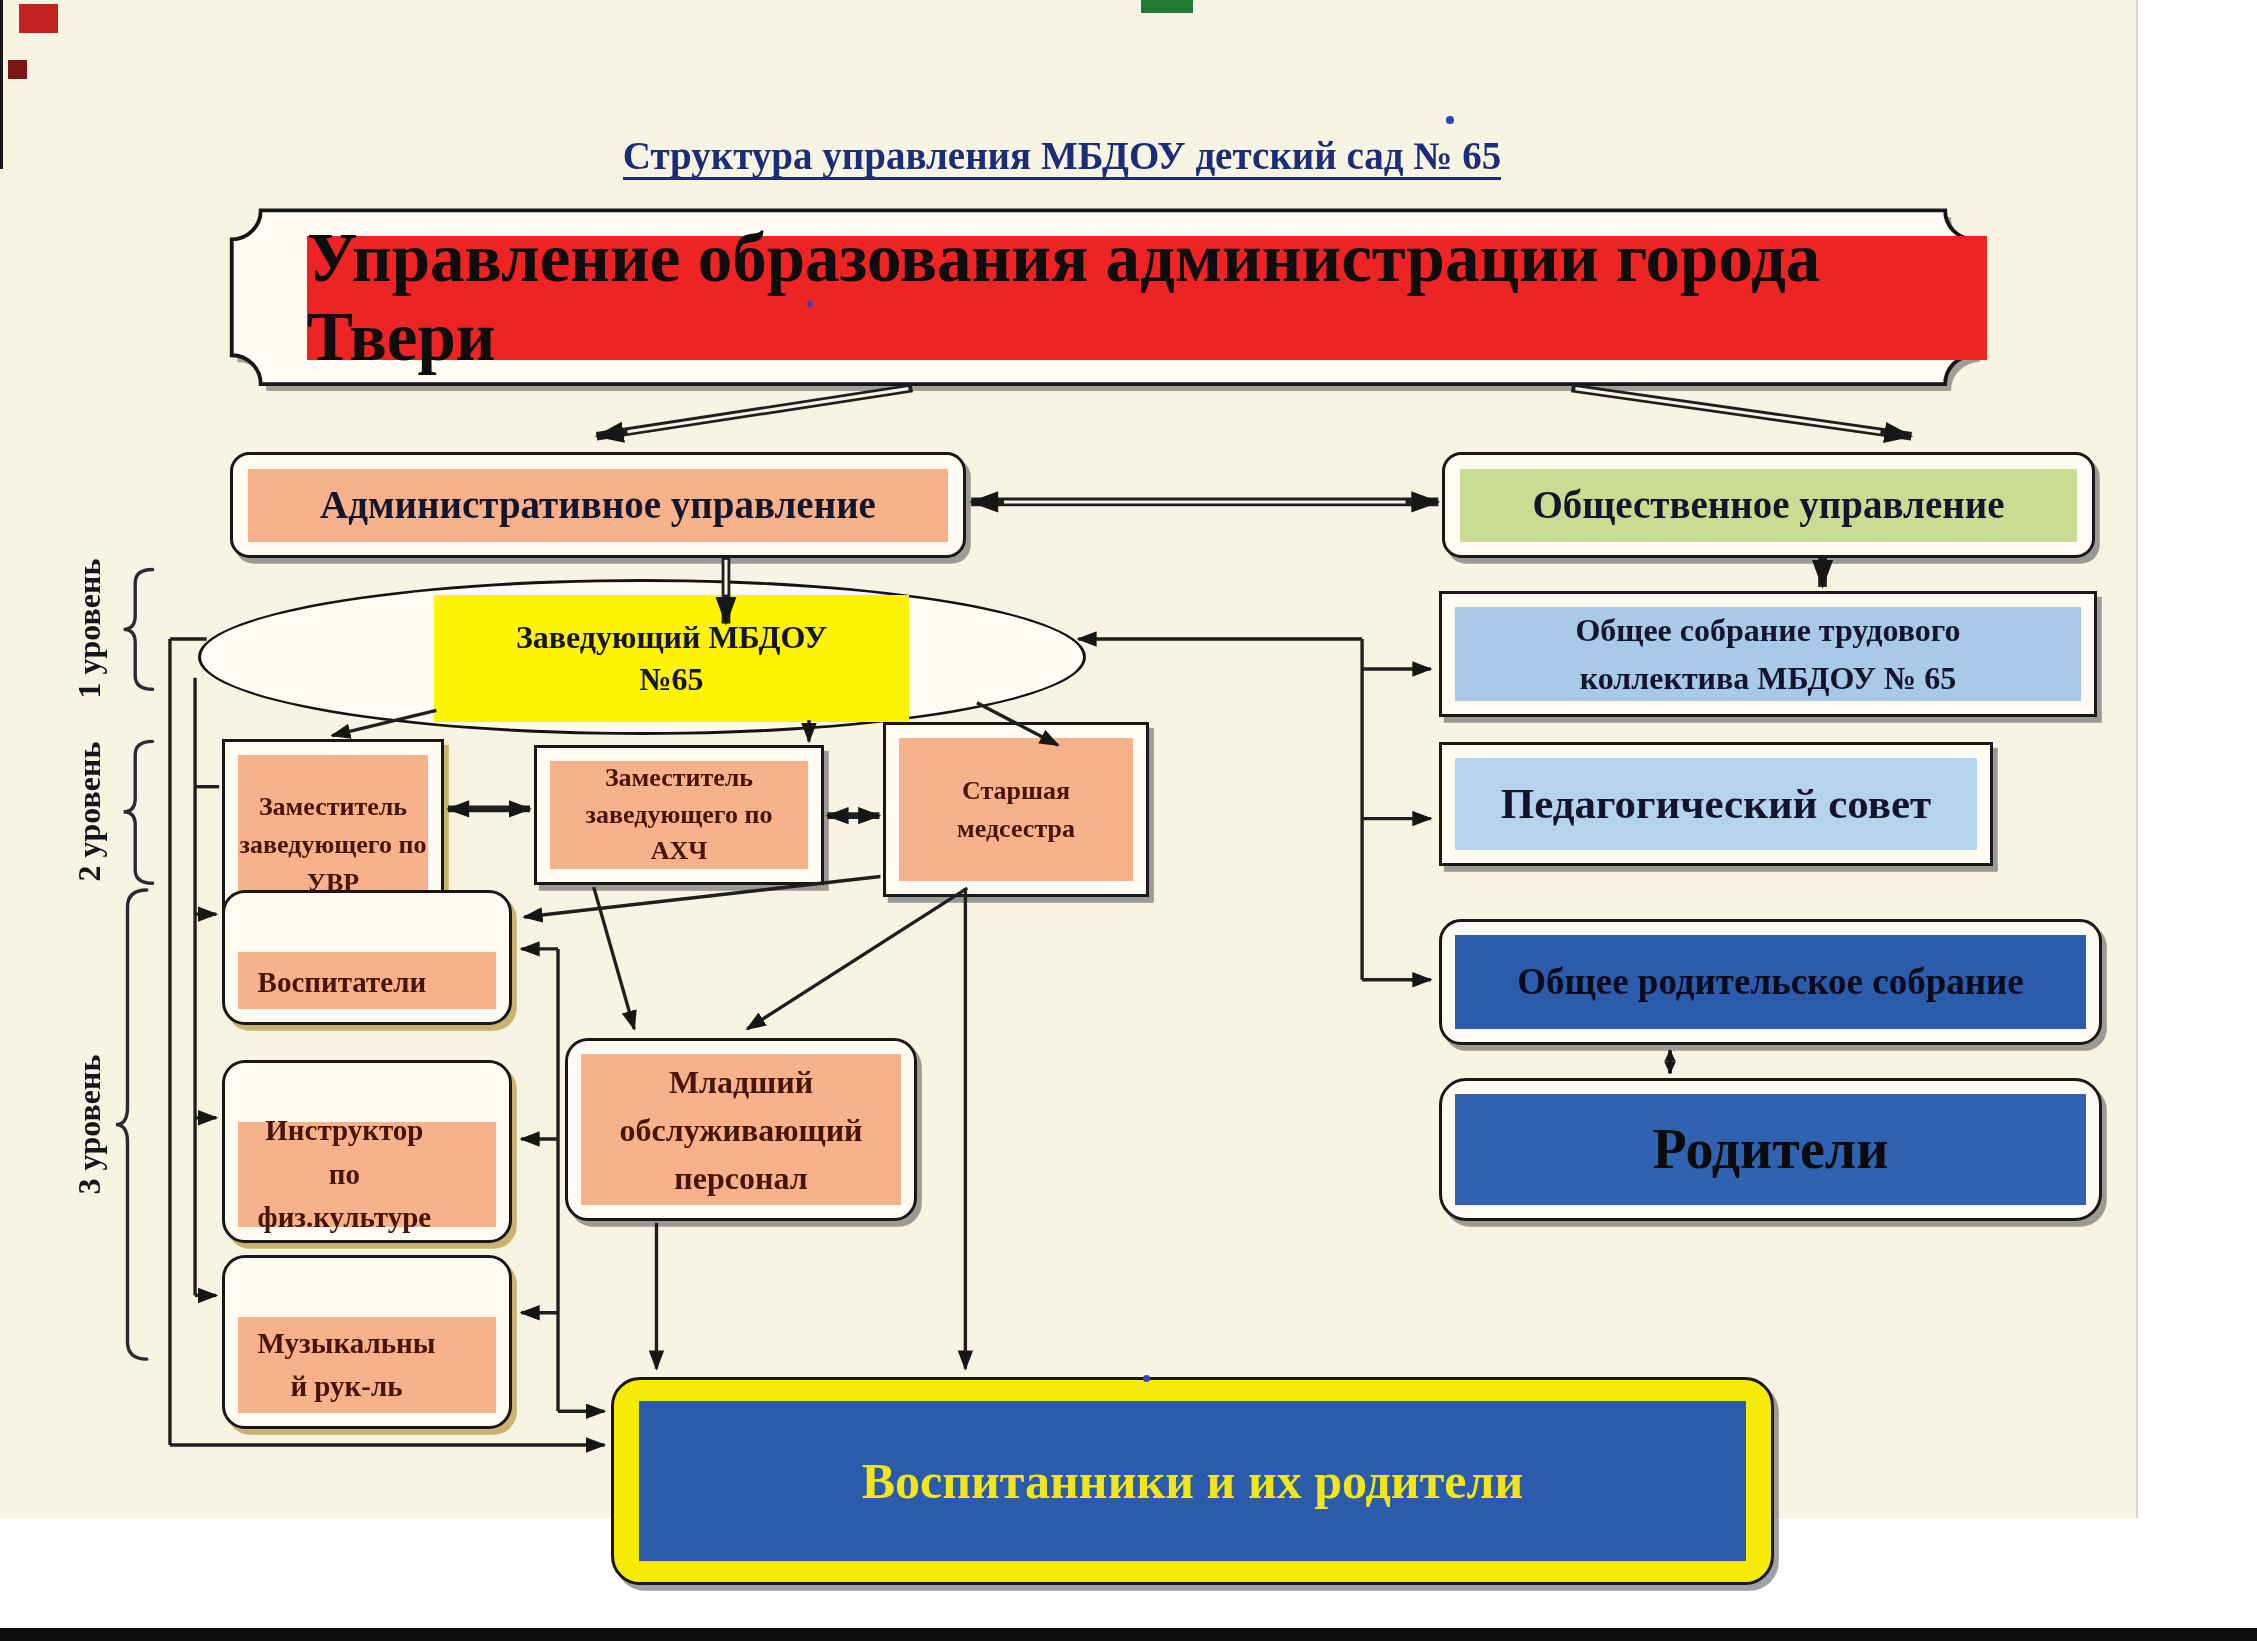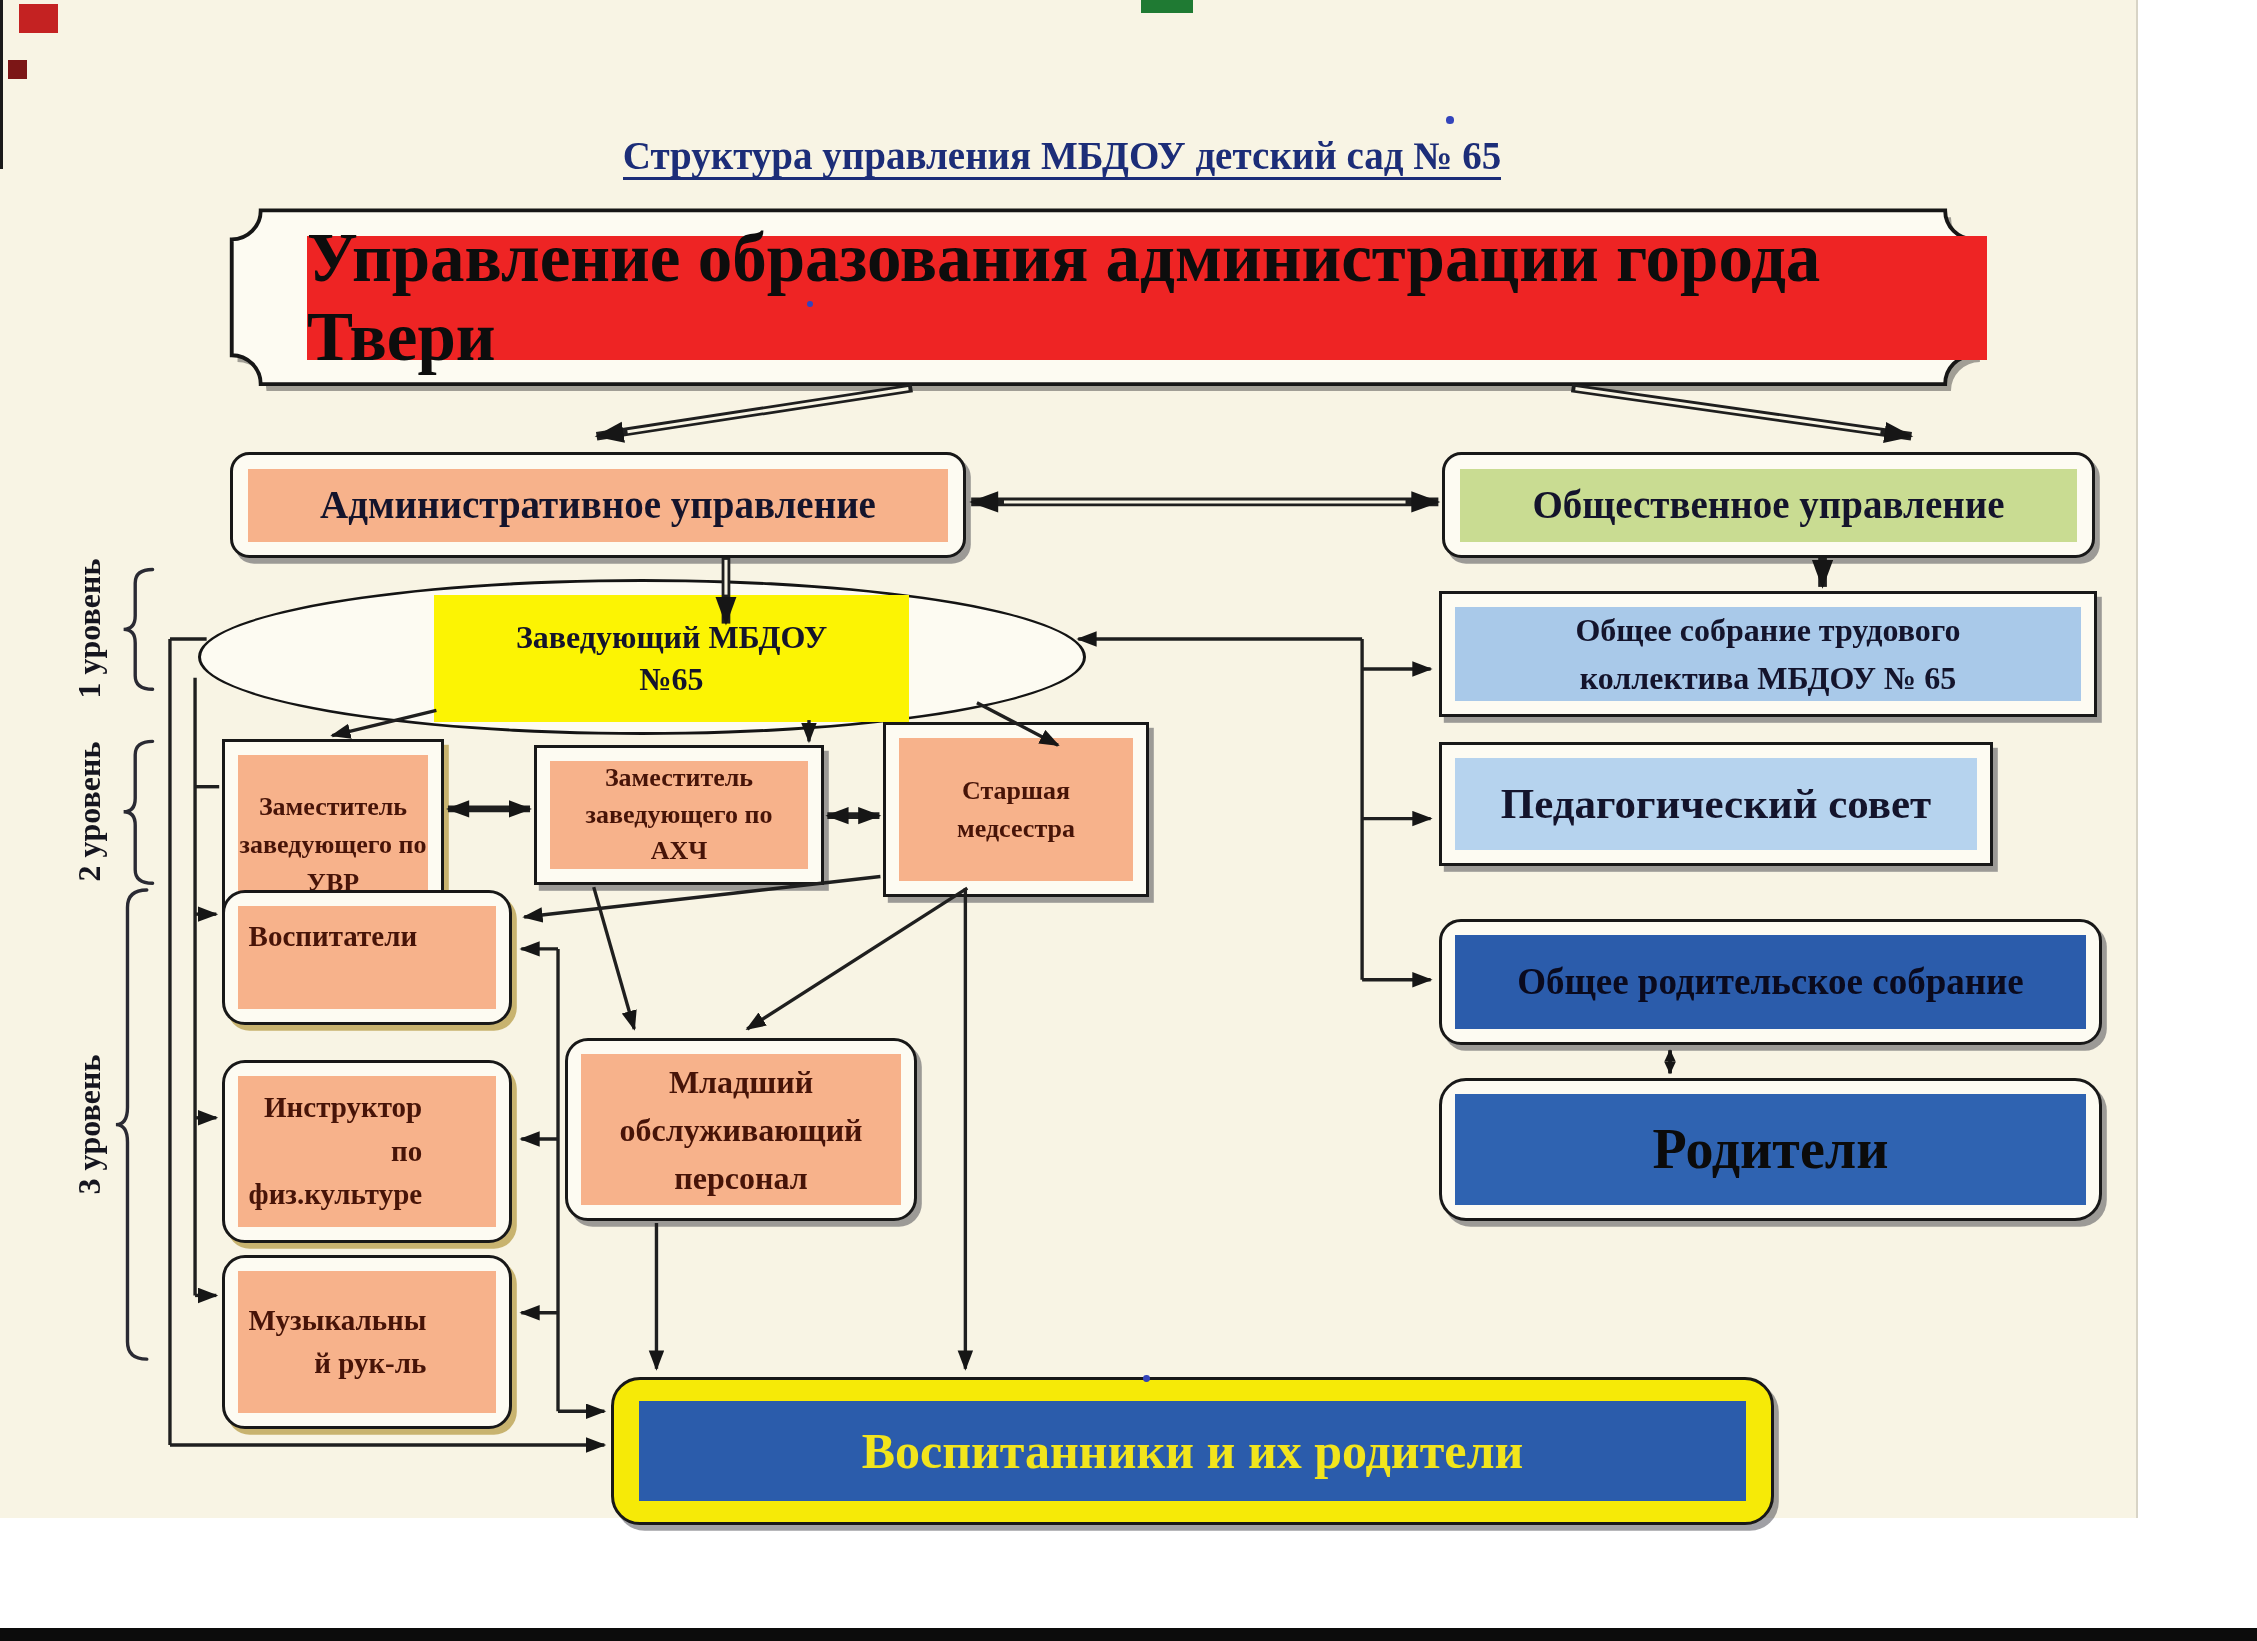--- a/index.html
+++ b/index.html
@@ -8,21 +8,21 @@
   .paper{position:absolute;left:0;top:0;width:2136px;height:1518px;}
   .abs{position:absolute;}
   svg.layer{position:absolute;left:0;top:0;pointer-events:none;}
   
   .frame{position:absolute;background:#fdfbf2;border:3.9px solid #181818;box-sizing:border-box;}
   .rounded{border-radius:23px;}
   .sh-dark{box-shadow:4.8px 5.8px 0 rgba(45,45,55,.45);}
   .sh-olive{box-shadow:4.8px 5.8px 0 rgba(160,125,15,.55);}
   .inner{position:absolute;inset:12.6px;display:flex;align-items:center;justify-content:center;
          text-align:center;white-space:pre-line;font-weight:bold;line-height:1.45;}
-  .leftal{justify-content:flex-start;text-align:right;padding-left:11px;}
+  .leftal{justify-content:flex-start;text-align:center;padding-left:20px;margin-top:46px;}
   
   #title{left:367px;top:133px;width:1390px;text-align:center;font-size:39px;font-weight:bold;}
   #title span{border-bottom:3.9px solid #1c2d78;padding-bottom:0;}
   #bannerText{left:263px;top:236px;width:1680px;height:124px;background:#ee2424;
               display:flex;align-items:center;justify-content:center;
               font-size:69px;font-weight:bold;color:#0d0d0d;margin-left:44px;}
   .lvl{position:absolute;width:212px;text-align:center;transform:rotate(-90deg);
        font-size:32px;font-weight:bold;color:#15151f;white-space:nowrap;}
   
   .mark{position:absolute;}
@@ -98,21 +98,21 @@
   <div class="frame sh-dark" style="left:1439px;top:742px;width:554px;height:124px;">
     <div class="inner" style="font-size: 43px; background-color: rgb(182, 211, 238); color: rgb(20, 20, 44);">Педагогический совет</div>
   </div>
   <div class="frame sh-dark" style="left:1439px;top:919px;width:663px;height:126px;border-radius:22px;">
     <div class="inner" style="font-size: 37px; color: rgb(10, 10, 30); background-color: rgb(43, 92, 171);">Общее родительское собрание</div>
   </div>
   <div class="frame rounded sh-dark" style="left:1439px;top:1078px;width:663px;height:143px;border-radius:27px;">
     <div class="inner" style="font-size: 56px; color: rgb(11, 11, 11); background-color: rgb(47, 99, 177);">Родители</div>
   </div>
 
-  <div class="frame rounded sh-dark" style="left: 611px; top: 1377px; width: 1163px; height: 148px; border-radius: 29px; border-width: 3.9px; background-color: rgb(246, 234, 7);">
+  <div class="frame rounded sh-dark" style="left: 611px; top: 1377px; width: 1163px; height: 208px; border-radius: 29px; border-width: 3.9px; background-color: rgb(246, 234, 7);">
     <div class="inner" style="inset: 21px 25px; font-size: 50px; background-color: rgb(43, 92, 171); color: rgb(242, 229, 28);">Воспитанники и их родители</div>
   </div>
 
   <div class="lvl" style="left:-17.4px;top:610px;">1 уровень</div>
   <div class="lvl" style="left:-17.4px;top:793px;">2 уровень</div>
   <div class="lvl" style="left:-17.4px;top:1106px;">3 уровень</div>
 
   <svg class="layer" width="2257" height="1641" viewBox="0 0 2338 1700">
     <defs>
       <marker id="mEnd" markerUnits="userSpaceOnUse" markerWidth="32" markerHeight="24" refX="28" refY="11" orient="auto">

